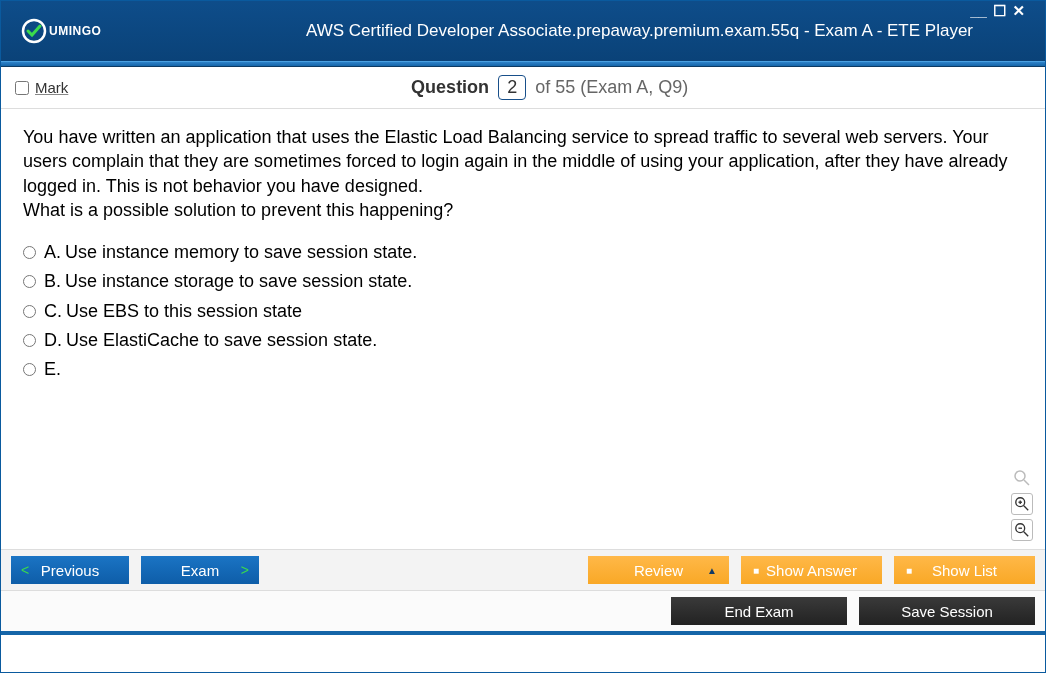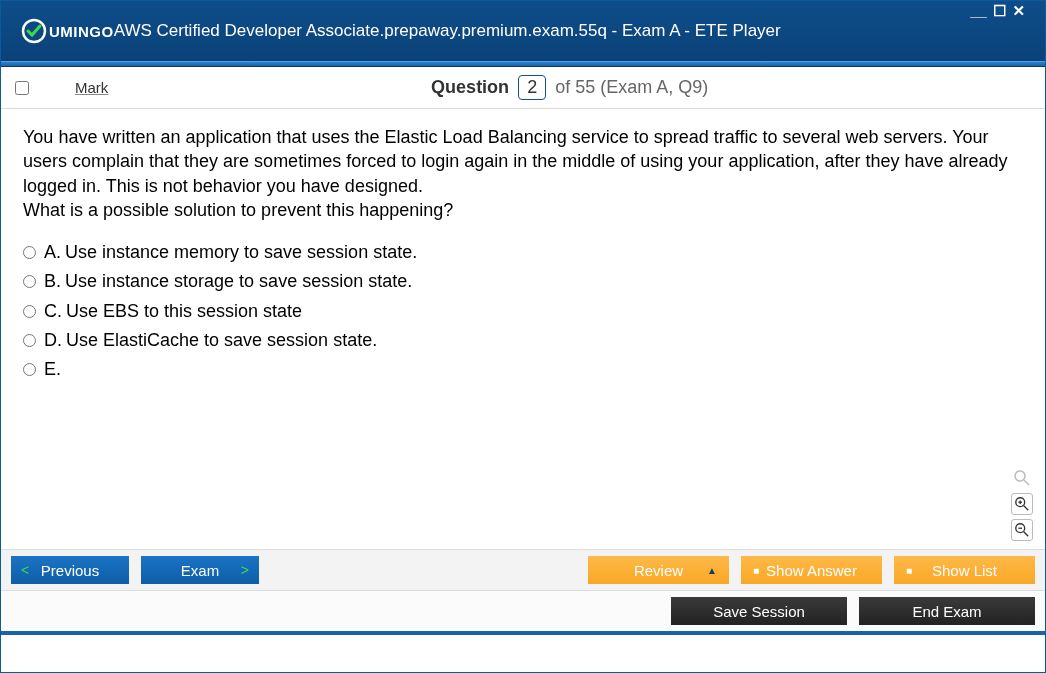--- a/index.html
+++ b/index.html
@@ -1,28 +1,28 @@
 <!DOCTYPE html>
 <html><head>
 <meta charset="utf-8">
 <style>
   * { margin: 0; padding: 0; box-sizing: border-box; }
   body { font-family: "Segoe UI", Arial, sans-serif; background: #fff; width: 1046px; height: 673px; overflow: hidden; border: 1px solid #0a5a9e; }
   
   .titlebar { background: linear-gradient(#0e4d8a, #0a4278); height: 60px; display: flex; align-items: center; padding: 0 12px 0 20px; color: #fff; position: relative; }
-  .logo { display: flex; align-items: center; font-weight: bold; font-size: 15px; letter-spacing: 0.5px; }
+  .logo { display: flex; align-items: center; font-weight: bold; font-size: 12px; letter-spacing: 0.5px; }
   .logo svg { margin-right: 2px; }
-  .window-title { flex: 1; text-align: left; font-size: 17px; font-weight: 500; padding-right: 60px; }
+  .window-title { flex: 1; text-align: right; font-size: 17px; font-weight: 500; padding-right: 60px; }
   .window-controls { position: absolute; top: 4px; right: 20px; display: flex; gap: 6px; color: #fff; }
   .window-controls span { cursor: pointer; font-size: 15px; line-height: 12px; font-weight: bold; }
   
   .blue-divider { height: 6px; background: linear-gradient(#2d82c9, #1565a8); border-top:1px solid #4aa0e0; border-bottom:1px solid #0c3a63; }
   
   .subheader { display: flex; align-items: center; padding: 8px 14px; background: #fff; border-bottom: 1px solid #ddd; }
-  .mark-box { display: flex; align-items: center; font-size: 15px; color: #333; gap: 40px; }
+  .mark-box { display: flex; align-items: center; font-size: 15px; color: #333; }
   .mark-box input { margin-right: 6px; width:14px; height:14px; }
   .mark-box span { text-decoration: underline; text-decoration-color:#888; }
   .question-indicator { flex: 1; text-align: center; font-size: 18px; color: #666; }
   .question-indicator .qword { font-weight: bold; color: #333; }
   .question-indicator .qnum { display: inline-block; border: 1.5px solid #184f8a; border-radius: 4px; padding: 1px 8px; margin: 0 4px; color:#333; font-weight:500;}
   
   .content { padding: 16px 22px; font-size: 18px; line-height: 1.35; color: #000; height: 440px; overflow:hidden; position:relative;}
   .question-text { margin-bottom: 18px; font-family: Arial, sans-serif; }
   .answers { font-family: Arial, sans-serif; }
   .answer-row { display: flex; align-items: flex-start; margin-bottom: 5px; }
@@ -152,19 +152,19 @@
       <span>Show Answer</span>
     </button>
   <button class="btn btn-orange">
       <span class="sq">■</span>
       <span>Show List</span>
     </button>
 </div>
 
 <div class="toolbar2">
   <button class="btn btn-dark">
-      <span>Save Session</span>
+      <span>End Exam</span>
     </button>
   <button class="btn btn-dark">
-      <span>End Exam</span>
+      <span>Save Session</span>
     </button>
 </div>
 <div class="bottom-border"></div>
 
 </body></html>

